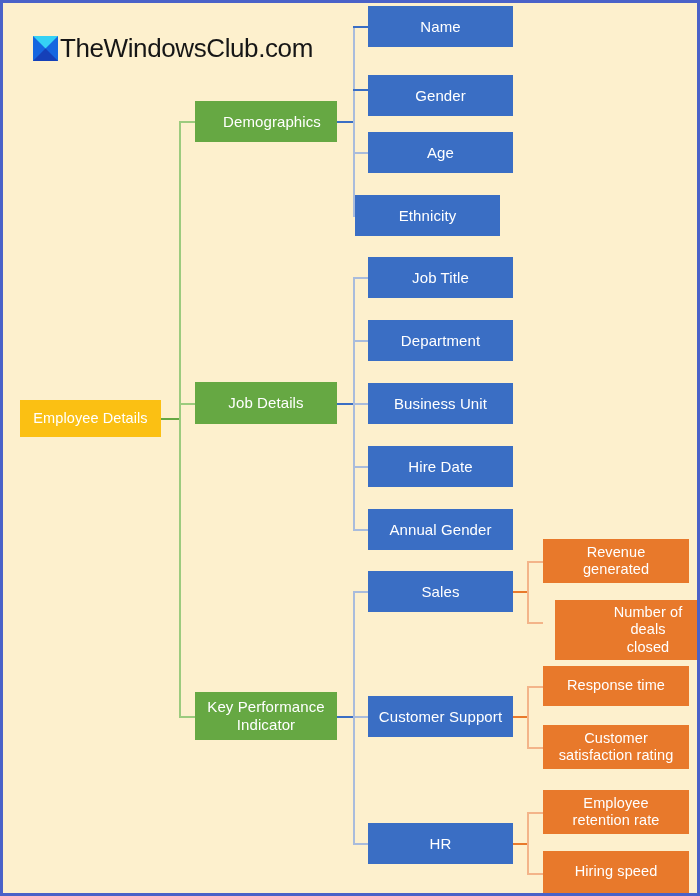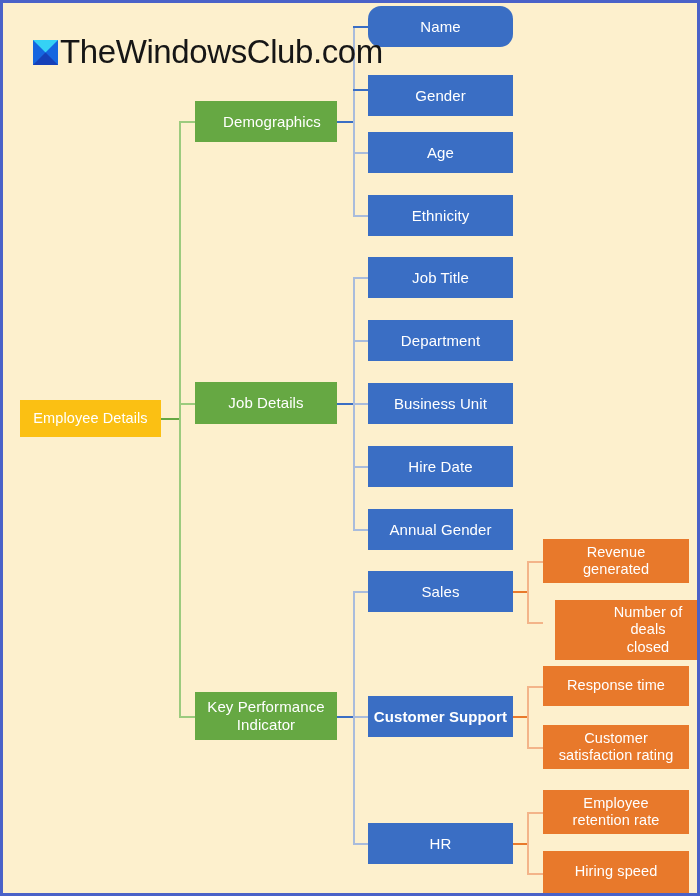--- a/index.html
+++ b/index.html
@@ -68,21 +68,21 @@
     align-items: center;
     z-index: 20;
   }
   #watermark .wm-logo {
     width: 25px;
     height: 25px;
     margin-right: 2px;
     flex: 0 0 auto;
   }
   #watermark .wm-text {
-    font-size: 33px;
+    font-size: 26px;
     color: #161616;
     font-family: "Liberation Sans", sans-serif;
     letter-spacing: -0.4px;
     white-space: nowrap;
   }
 </style>
 </head>
 <body>
 
 <div id="canvas">
@@ -133,33 +133,33 @@
   <div class="conn h c-orange" style="left:524px; top:809px; width:16px;"></div>
   <div class="conn h c-orange" style="left:524px; top:870px; width:16px;"></div>
 
   <div class="node root" style="left:17px; top:397px; width:141px; height:37px;">Employee Details</div>
 
   <div class="node green" style="left:192px; top:98px; width:142px; height:41px;padding-left:12px;">Demographics</div>
   <div class="node green" style="left:192px; top:379px; width:142px; height:42px;">Job Details</div>
   <div class="node green" style="left:192px; top:689px; width:142px; height:48px;">Key Performance
 Indicator</div>
 
-  <div class="node blue" style="left:365px; top:3px; width:145px; height:41px;border-radius:13px;">Name</div>
+  <div class="node blue" style="left:365px; top:3px; width:145px; height:41px;">Name</div>
   <div class="node blue" style="left:365px; top:66px; width:145px; height:41px;margin-top:6px;">Gender</div>
   <div class="node blue" style="left:365px; top:129px; width:145px; height:41px;">Age</div>
-  <div class="node blue" style="left:365px; top:192px; width:145px; height:41px;text-align:right;">Ethnicity</div>
+  <div class="node blue" style="left:352px; top:192px; width:145px; height:41px;text-align:right;">Ethnicity</div>
 
   <div class="node blue" style="left:365px; top:254px; width:145px; height:41px;">Job Title</div>
   <div class="node blue" style="left:365px; top:317px; width:145px; height:41px;">Department</div>
   <div class="node blue" style="left:365px; top:380px; width:145px; height:41px;">Business Unit</div>
   <div class="node blue" style="left:365px; top:443px; width:145px; height:41px;">Hire Date</div>
   <div class="node blue" style="left:365px; top:506px; width:145px; height:41px;">Annual Gender</div>
 
   <div class="node blue" style="left:365px; top:568px; width:145px; height:41px;">Sales</div>
-  <div class="node blue" style="left:365px; top:693px; width:145px; height:41px;font-weight:bold;">Customer Support</div>
+  <div class="node blue" style="left:365px; top:693px; width:145px; height:41px;">Customer Support</div>
   <div class="node blue" style="left:365px; top:820px; width:145px; height:41px;">HR</div>
 
   <div class="node orange" style="left:540px; top:536px; width:146px; height:44px;">Revenue
 generated</div>
   <div class="node orange" style="left:552px; top:597px; width:146px; height:60px;padding-left:40px;">Number of deals
 closed</div>
 
   <div class="node orange" style="left:540px; top:663px; width:146px; height:40px;">Response time</div>
   <div class="node orange" style="left:540px; top:722px; width:146px; height:44px;">Customer
 satisfaction rating</div>

